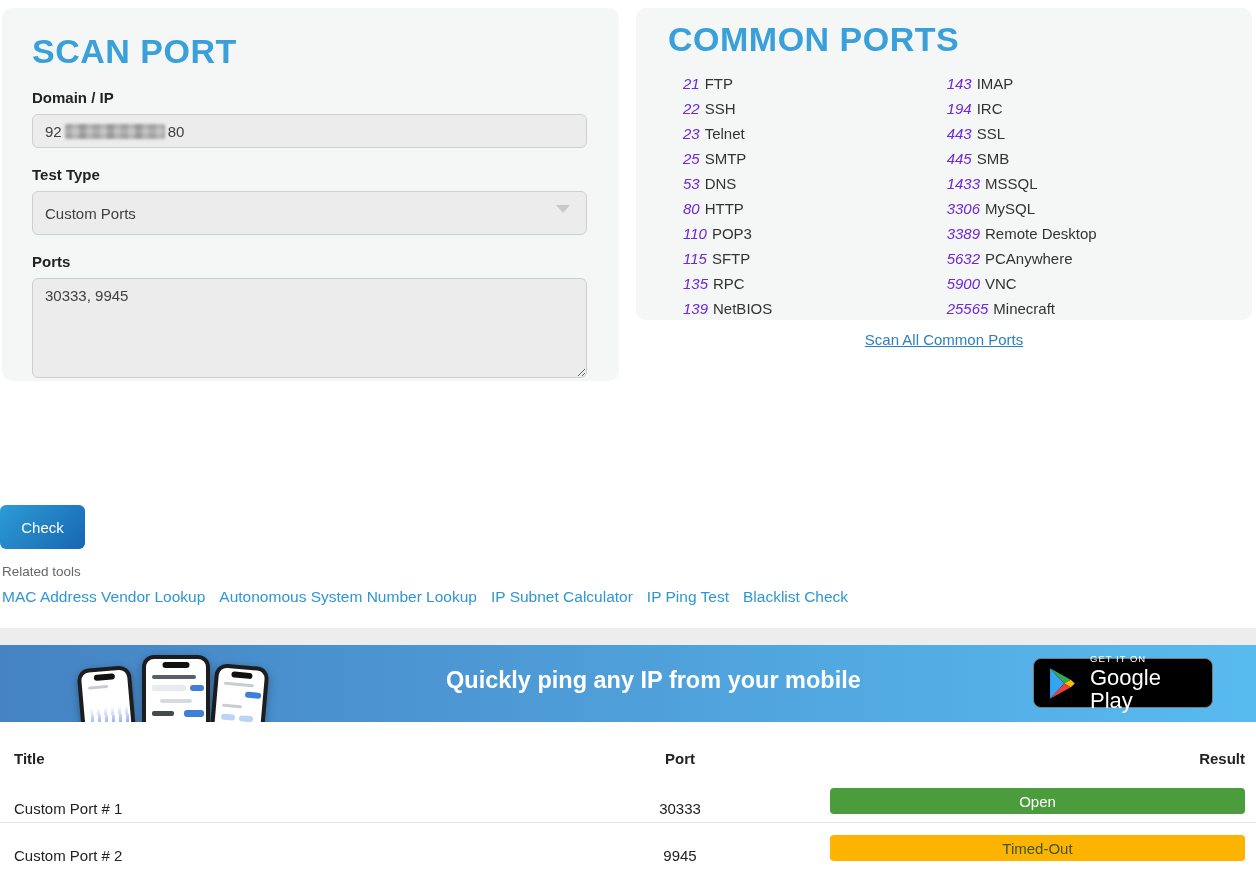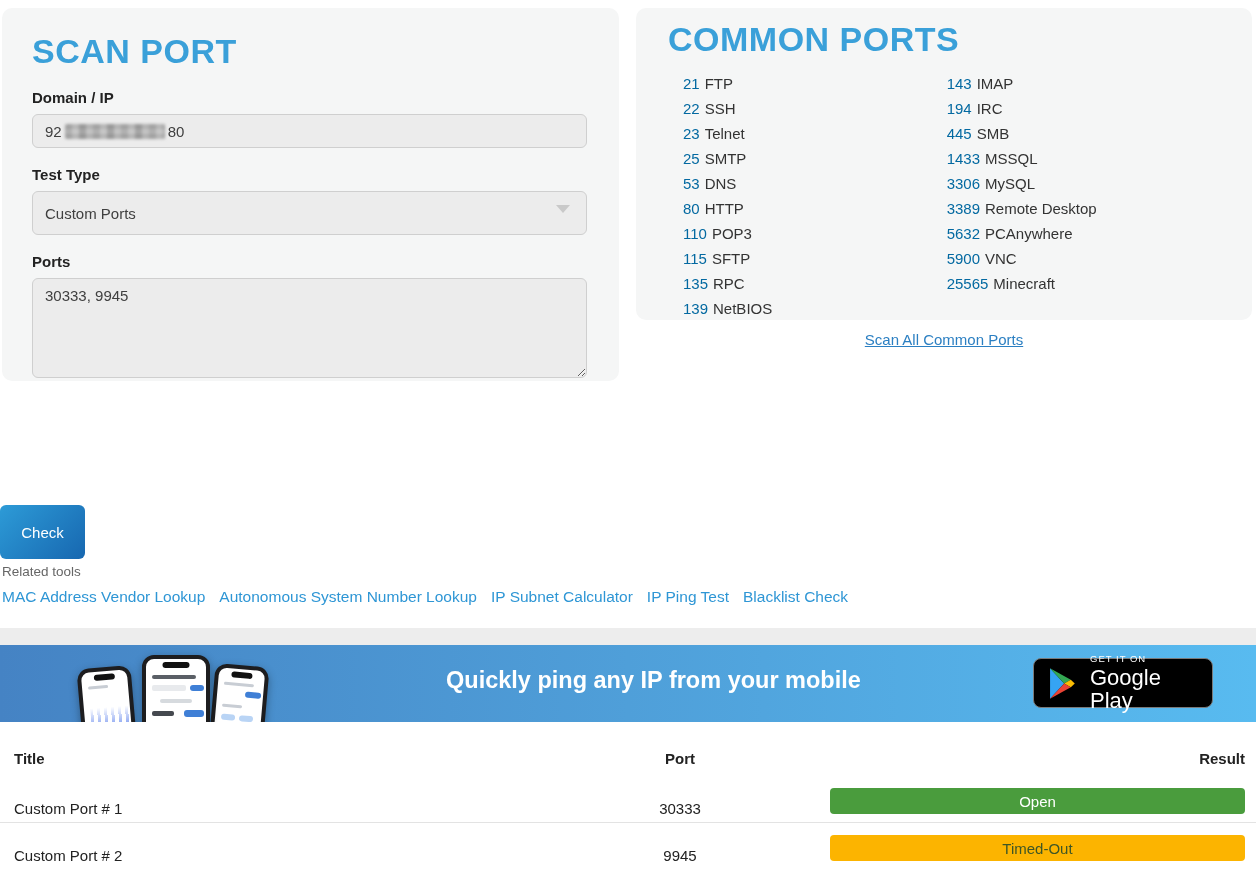--- a/index.html
+++ b/index.html
@@ -29,26 +29,26 @@
       repeating-linear-gradient(90deg,#c9c9c9 0 7px,#e3e3e3 7px 14px,#bdbdbd 14px 21px,#dedede 21px 28px),
       repeating-linear-gradient(0deg,#cccccc 0 5px,#e0e0e0 5px 10px);
     background-blend-mode:multiply; filter:blur(1.5px); border-radius:2px; }
 
   
   .ports-grid { display:flex; margin-top:12px; }
   .ports-col { list-style:none; }
   .ports-col.left  { width:270px; margin-left:15px; }
   .ports-col.right { width:280px; }
   .ports-col li { height:25px; line-height:25px; font-size:15px; color:#333; }
-  .port-num { color:#0369a1; margin-right:5px; }
+  .port-num { color:#6d28d9; margin-right:5px;font-style:italic; }
   #scan-all-link { position:absolute; left:636px; top:331px; width:616px; text-align:center;
     font-size:15px; color:#2b7fc2; text-decoration:underline; cursor:pointer; }
 
   
-  #check-btn { position:absolute; left:0; top:505px; width:85px; height:54px; border:none;
+  #check-btn { position:absolute; left:0; top:505px; width:85px; height:44px; border:none;
     border-radius:6px; background:linear-gradient(135deg,#2d9bd7 0%,#1767b0 100%);
     color:#fff; font-size:15px; font-family:"Liberation Sans", sans-serif; cursor:pointer; }
   #related-label { position:absolute; left:2px; top:564px; font-size:13.5px; color:#666; }
   #related-links { position:absolute; left:2px; top:588px; display:flex; gap:14px; }
   #related-links a { font-size:15.5px; color:#2e96d5; text-decoration:none; white-space:nowrap; cursor:pointer; }
 
   
   #gray-strip { position:absolute; left:0; top:628px; width:1256px; height:17px; background:#ededed; }
   #banner { position:absolute; left:0; top:645px; width:1256px; height:77px; overflow:hidden;
     background:linear-gradient(90deg,#4583c4 0%,#4f9fd9 50%,#58bbf0 100%); }
@@ -143,20 +143,21 @@
           <li><span class="port-num">135</span><span>RPC</span></li>
 
           <li><span class="port-num">139</span><span>NetBIOS</span></li>
         </ul>
       <ul class="ports-col right">
 
           <li><span class="port-num">143</span><span>IMAP</span></li>
 
           <li><span class="port-num">194</span><span>IRC</span></li>
 
+          <li><span class="port-num">443</span><span>SSL</span></li>
 
           <li><span class="port-num">445</span><span>SMB</span></li>
 
           <li><span class="port-num">1433</span><span>MSSQL</span></li>
 
           <li><span class="port-num">3306</span><span>MySQL</span></li>
 
           <li><span class="port-num">3389</span><span>Remote Desktop</span></li>
 
           <li><span class="port-num">5632</span><span>PCAnywhere</span></li>

